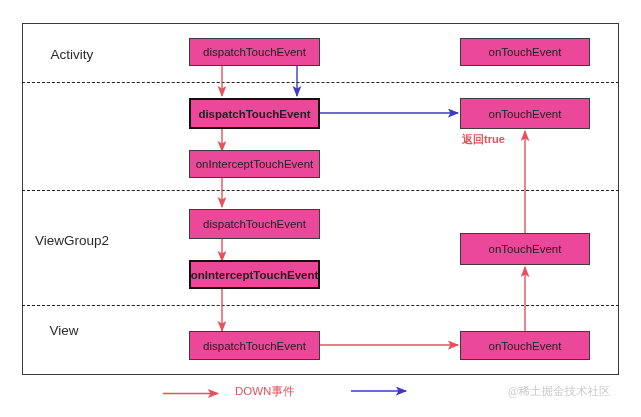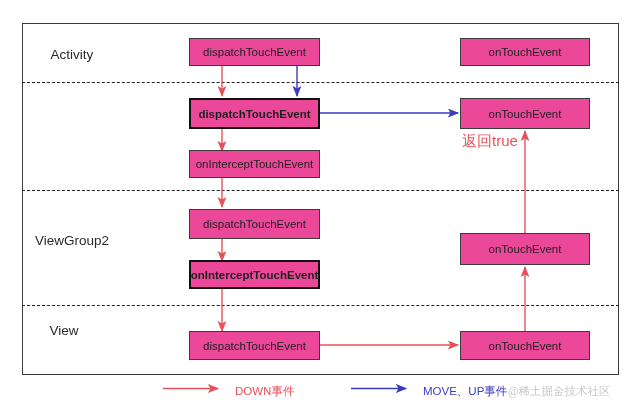--- a/index.html
+++ b/index.html
@@ -54,29 +54,30 @@
     font-weight:bold;
     font-size:11.5px;
   }
 
   
   .arrows{position:absolute;left:0;top:0;width:641px;height:417px;pointer-events:none;}
 
   
   .annot{
     position:absolute;
-    font-size:15px;
+    font-size:11px;
     color:#e8505b;
     white-space:nowrap;
+    font-weight:bold;
   }
 
   
   .legend{
     position:absolute;
-    display:flex;align-items:flex-start;
+    display:flex;align-items:flex-end;
     font-size:11.5px;
     white-space:nowrap;
   }
   .legend .lbl{margin-left:7px;}
   .legend.down .lbl{color:#e8505b;}
   .legend.move .lbl{color:#3b3bbf;}
   .legend svg{display:block;}
 
   .watermark{
     position:absolute;
@@ -174,18 +175,17 @@
 
   <div class="legend move" style="left:350px;top:391px;transform:translateY(-50%);">
     <svg width="66" height="10" viewBox="0 0 66 10" xmlns="http://www.w3.org/2000/svg">
       <defs>
         <marker id="lg-blue" markerWidth="9" markerHeight="9" refX="7.2" refY="3.2" orient="auto" markerUnits="strokeWidth">
           <path d="M0,0 L8,3.2 L0,6.4 L1.8,3.2 z" fill="#3b3bbf"></path>
         </marker>
       </defs>
       <line x1="1" y1="5" x2="56" y2="5" stroke="#3b3bbf" stroke-width="1.4" marker-end="url(#lg-blue)"></line>
     </svg>
-    <span class="lbl">MOVE、UP事件</span>
   </div>
 
   <div class="watermark" style="left:508px;top:391px;transform:translateY(-50%);text-align:right;">@稀土掘金技术社区</div>
 
 </div>
 
 </body></html>

